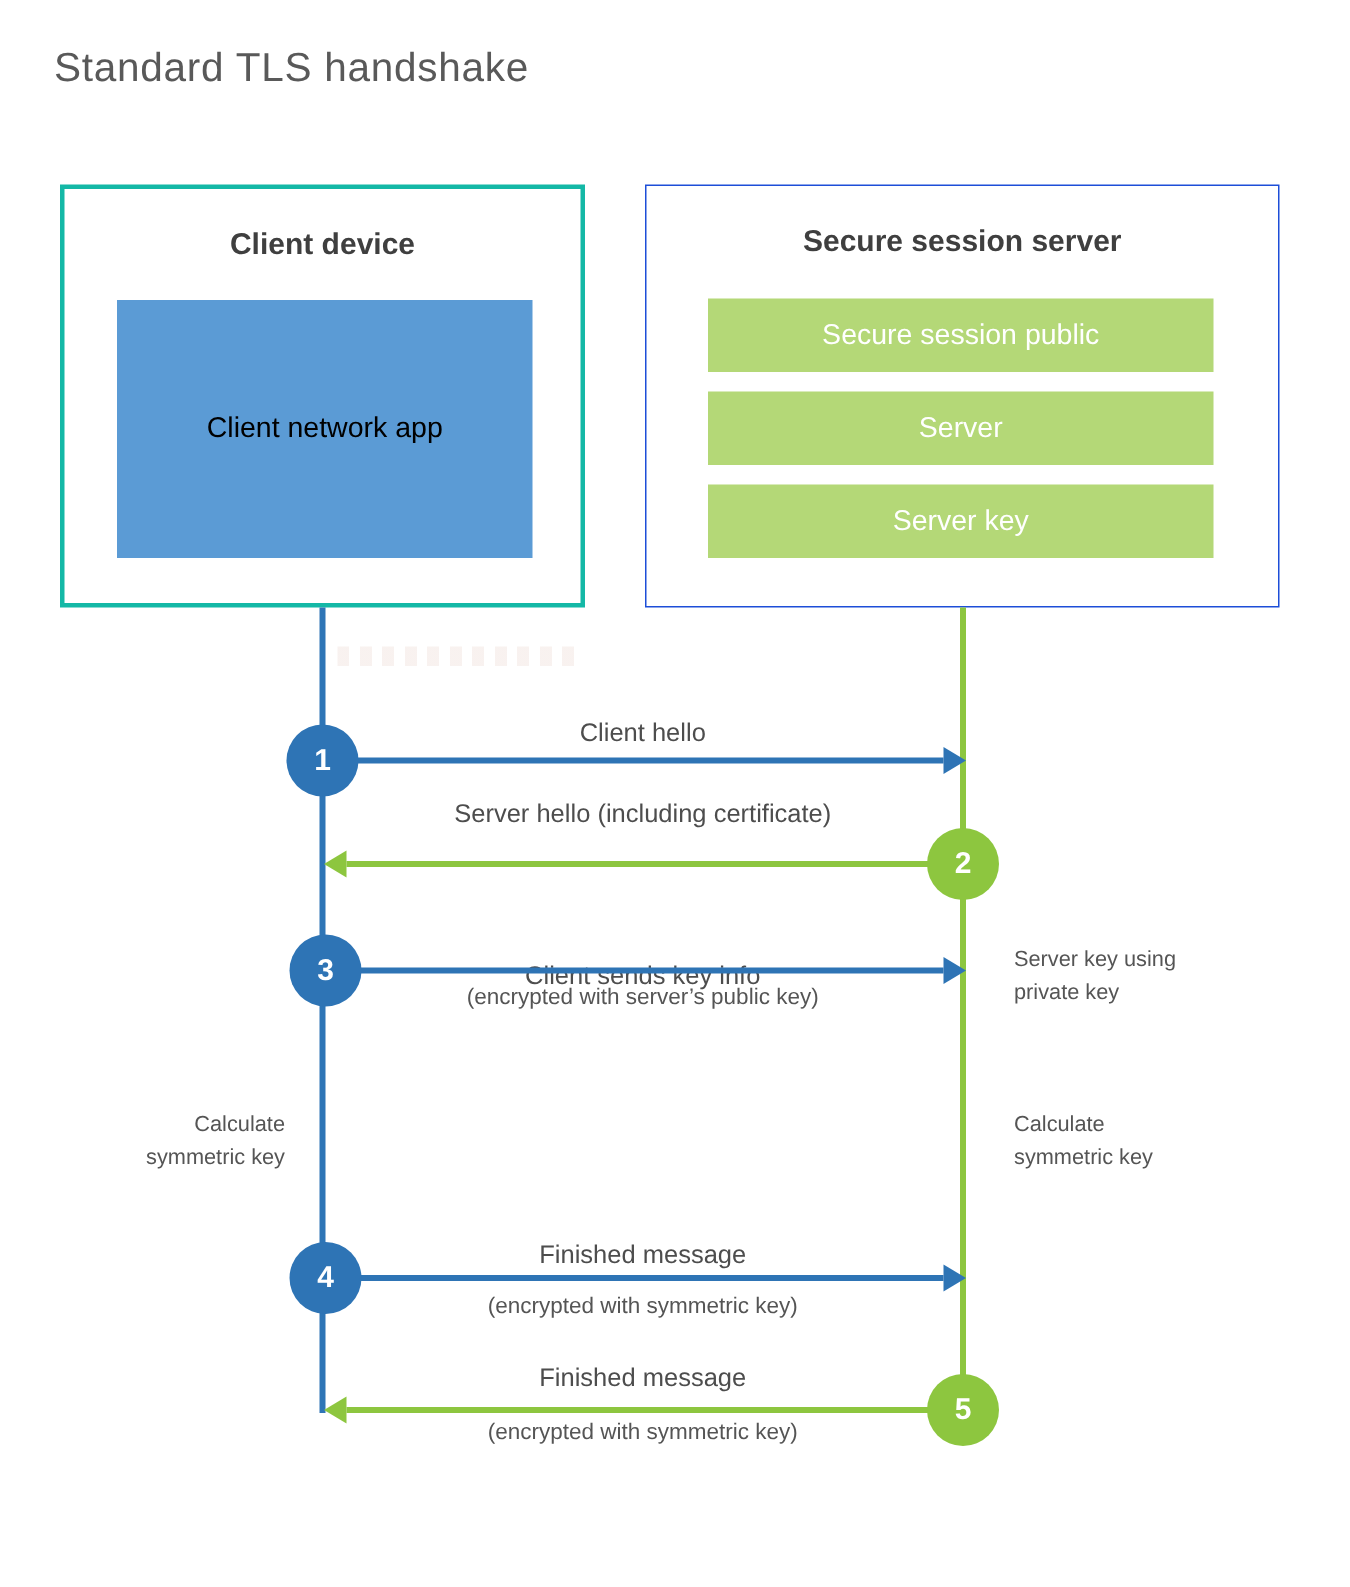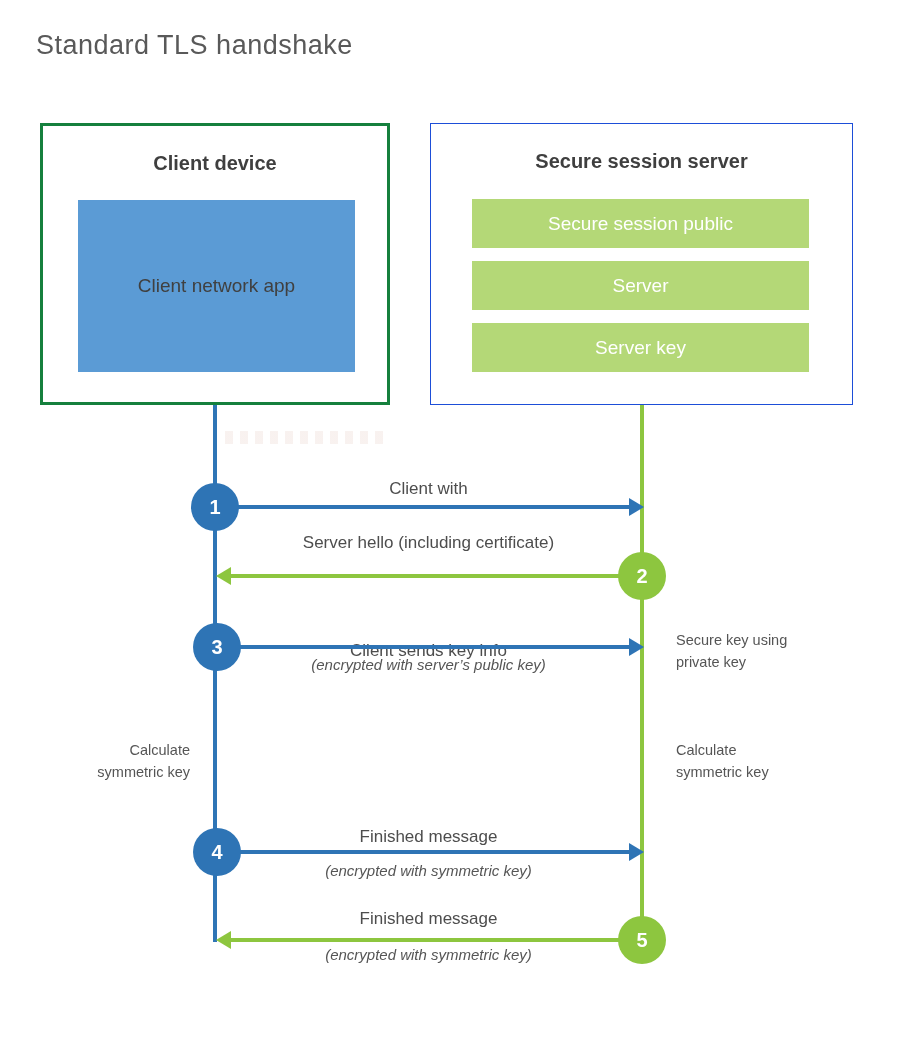--- a/index.html
+++ b/index.html
@@ -5,27 +5,27 @@
   html,body{margin:0;padding:0;background:#ffffff;}
   #canvas{
     position:relative;width:868px;height:1058px;background:#ffffff;overflow:hidden;
     font-family:"Liberation Sans","DejaVu Sans",sans-serif;
   }
   
   .diagram-title{position:absolute;left:36px;top:30px;font-size:27px;font-weight:400;color:#595959;letter-spacing:.5px;}
 
   
   .entity-box{position:absolute;top:123px;height:282px;box-sizing:border-box;background:#fff;}
-  .client-box{left:40px;width:350px;border:3px solid #15803d;}
+  .client-box{left:40px;width:350px;border:3px solid #14b8a6;}
   .server-box{left:430px;width:423px;border:1px solid #1d4ed8;}
   .entity-heading{position:absolute;left:0;right:0;top:26px;text-align:center;font-size:20px;font-weight:700;color:#3f3f3f;}
   .client-module{
     position:absolute;left:35px;top:74px;width:277px;height:172px;background:#5b9bd5;
     display:flex;align-items:center;justify-content:center;text-align:center;
-    color:#404040;font-size:19px;line-height:1.5;
+    color:#000000;font-size:19px;line-height:1.5;
   }
   .client-module span{max-width:190px;display:inline-block;}
   .server-bar{
     position:absolute;left:41px;width:337px;height:49px;background:#b4d877;
     display:flex;align-items:center;justify-content:center;color:#fff;font-size:19px;
   }
   .bar-1{top:75px;} .bar-2{top:137px;} .bar-3{top:199px;}
 
   
   .lifeline{position:absolute;width:4px;z-index:1;}
@@ -54,21 +54,21 @@
   .head-right{border-left:15px solid #2e74b5;}
   .head-left{border-right:15px solid #8dc63f;}
   .a1s{left:215px;top:505px;width:414px;} .a1h{left:629px;top:498px;}
   .a2s{left:231px;top:574px;width:411px;} .a2h{left:216px;top:567px;}
   .a3s{left:217px;top:645px;width:412px;} .a3h{left:629px;top:638px;}
   .a4s{left:217px;top:850px;width:412px;} .a4h{left:629px;top:843px;}
   .a5s{left:231px;top:938px;width:411px;} .a5h{left:216px;top:931px;}
 
   
   .msg-label{position:absolute;left:215px;width:427px;text-align:center;font-size:17px;color:#4d4d4d;z-index:2;}
-  .msg-sub{position:absolute;left:215px;width:427px;text-align:center;font-size:15px;color:#555;z-index:2;font-style:italic;}
+  .msg-sub{position:absolute;left:215px;width:427px;text-align:center;font-size:15px;color:#555;z-index:2;}
   .l1{top:479px;} .l2{top:533px;} .l3{top:641px;} .sub3{top:656px;}
   .l4{top:827px;} .sub4{top:862px;} .l5{top:909px;} .sub5{top:946px;}
 
   
   .side-note{position:absolute;font-size:14.5px;color:#555;line-height:1.5;z-index:2;}
   .note-decrypt{left:676px;top:630px;width:135px;text-align:left;}
   .note-calc-left{left:78px;top:740px;width:112px;text-align:right;}
   .note-calc-right{left:676px;top:740px;width:112px;text-align:left;}
 </style>
 </head>
@@ -90,36 +90,36 @@
     <div class="server-bar bar-1">Secure session public</div>
     <div class="server-bar bar-2">Server</div>
     <div class="server-bar bar-3">Server key</div>
   </div>
 
   <div class="lifeline client-lifeline"></div>
   <div class="lifeline server-lifeline"></div>
 
   <div class="dashed-artifact"></div>
 
-  <div class="msg-label l1">Client with</div>
+  <div class="msg-label l1">Client hello</div>
   <div class="shaft blue-shaft a1s"></div>
   <div class="head head-right a1h"></div>
   <div class="step-circle blue-circle c1">1</div>
 
   <div class="msg-label l2">Server hello (including certificate)</div>
   <div class="shaft green-shaft a2s"></div>
   <div class="head head-left a2h"></div>
   <div class="step-circle green-circle c2">2</div>
 
   <div class="msg-label l3">Client sends key info</div>
   <div class="msg-sub sub3">(encrypted with server’s public key)</div>
   <div class="shaft blue-shaft a3s"></div>
   <div class="head head-right a3h"></div>
   <div class="step-circle blue-circle c3">3</div>
-  <div class="side-note note-decrypt">Secure key using private key</div>
+  <div class="side-note note-decrypt">Server key using private key</div>
 
   <div class="side-note note-calc-left">Calculate symmetric key</div>
   <div class="side-note note-calc-right">Calculate symmetric key</div>
 
   <div class="msg-label l4">Finished message</div>
   <div class="msg-sub sub4">(encrypted with symmetric key)</div>
   <div class="shaft blue-shaft a4s"></div>
   <div class="head head-right a4h"></div>
   <div class="step-circle blue-circle c4">4</div>
 

